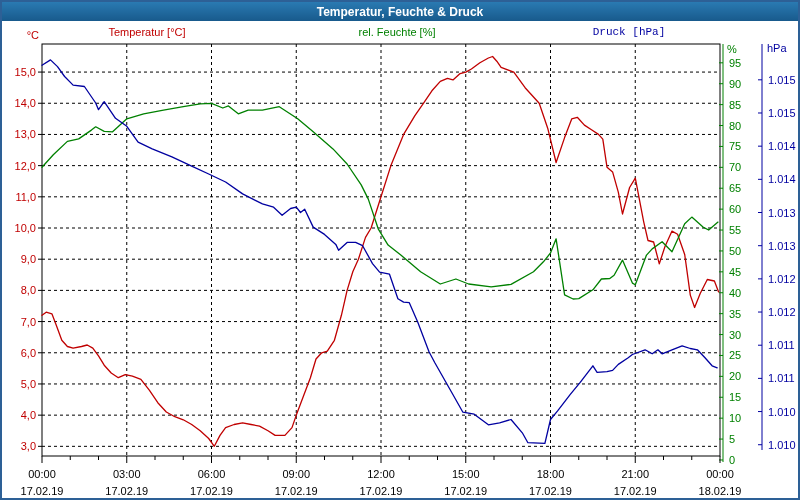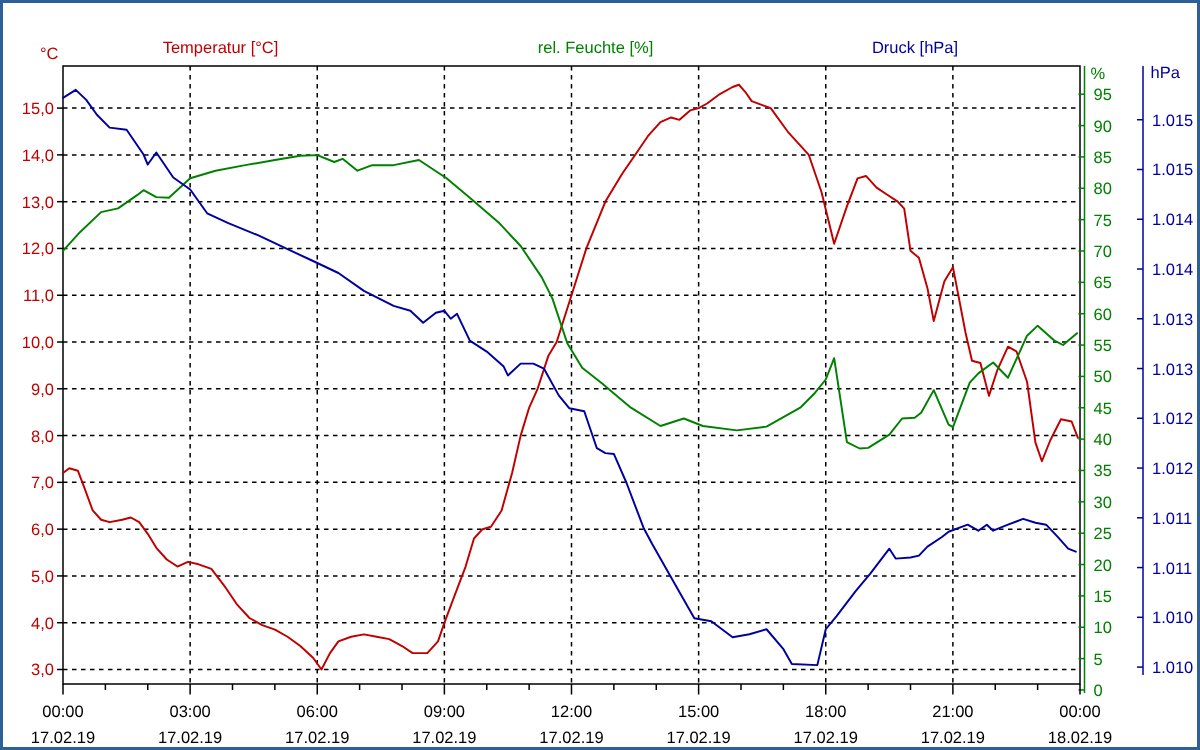--- a/index.html
+++ b/index.html
@@ -10,28 +10,31 @@
   }
   .titlebar{
     position:absolute;left:0;top:0;width:100%;height:19px;
     background:linear-gradient(#2a7ab2,#185a8c);
     color:#ffffff;font-size:12px;font-weight:bold;
     display:flex;align-items:center;justify-content:center;
   }
   .legend-label{position:absolute;top:24px;font-size:11px;transform:translateX(-50%);white-space:nowrap;}
   #legend-temp{left:145px;color:#c00000;}
   #legend-hum{left:395px;color:#008000;}
-  #legend-pres{left:608px;color:#0000a0;}
+  #legend-pres{left:627px;color:#0000a0;font-family:Liberation Mono, monospace;}
   svg{position:absolute;left:0;top:0;}
   svg text{font-family:"Liberation Sans",sans-serif;font-size:11px;}
 </style>
 </head>
 <body>
 
 <div class="frame">
+  <div class="titlebar">
+    <span>Temperatur, Feuchte &amp; Druck</span>
+  </div>
 
   <span class="legend-label" id="legend-temp">Temperatur [°C]</span>
   <span class="legend-label" id="legend-hum">rel. Feuchte [%]</span>
   <span class="legend-label" id="legend-pres">Druck [hPa]</span>
 
   <svg id="chart-svg" width="796" height="496">
       <line x1="40" y1="70.06964420893263" x2="718" y2="70.06964420893263" stroke="#000000" stroke-width="1" stroke-dasharray="3,3"></line>
       <line x1="40" y1="101.25813777441333" x2="718" y2="101.25813777441333" stroke="#000000" stroke-width="1" stroke-dasharray="3,3"></line>
       <line x1="40" y1="132.44663133989403" x2="718" y2="132.44663133989403" stroke="#000000" stroke-width="1" stroke-dasharray="3,3"></line>
       <line x1="40" y1="163.6351249053747" x2="718" y2="163.6351249053747" stroke="#000000" stroke-width="1" stroke-dasharray="3,3"></line>

